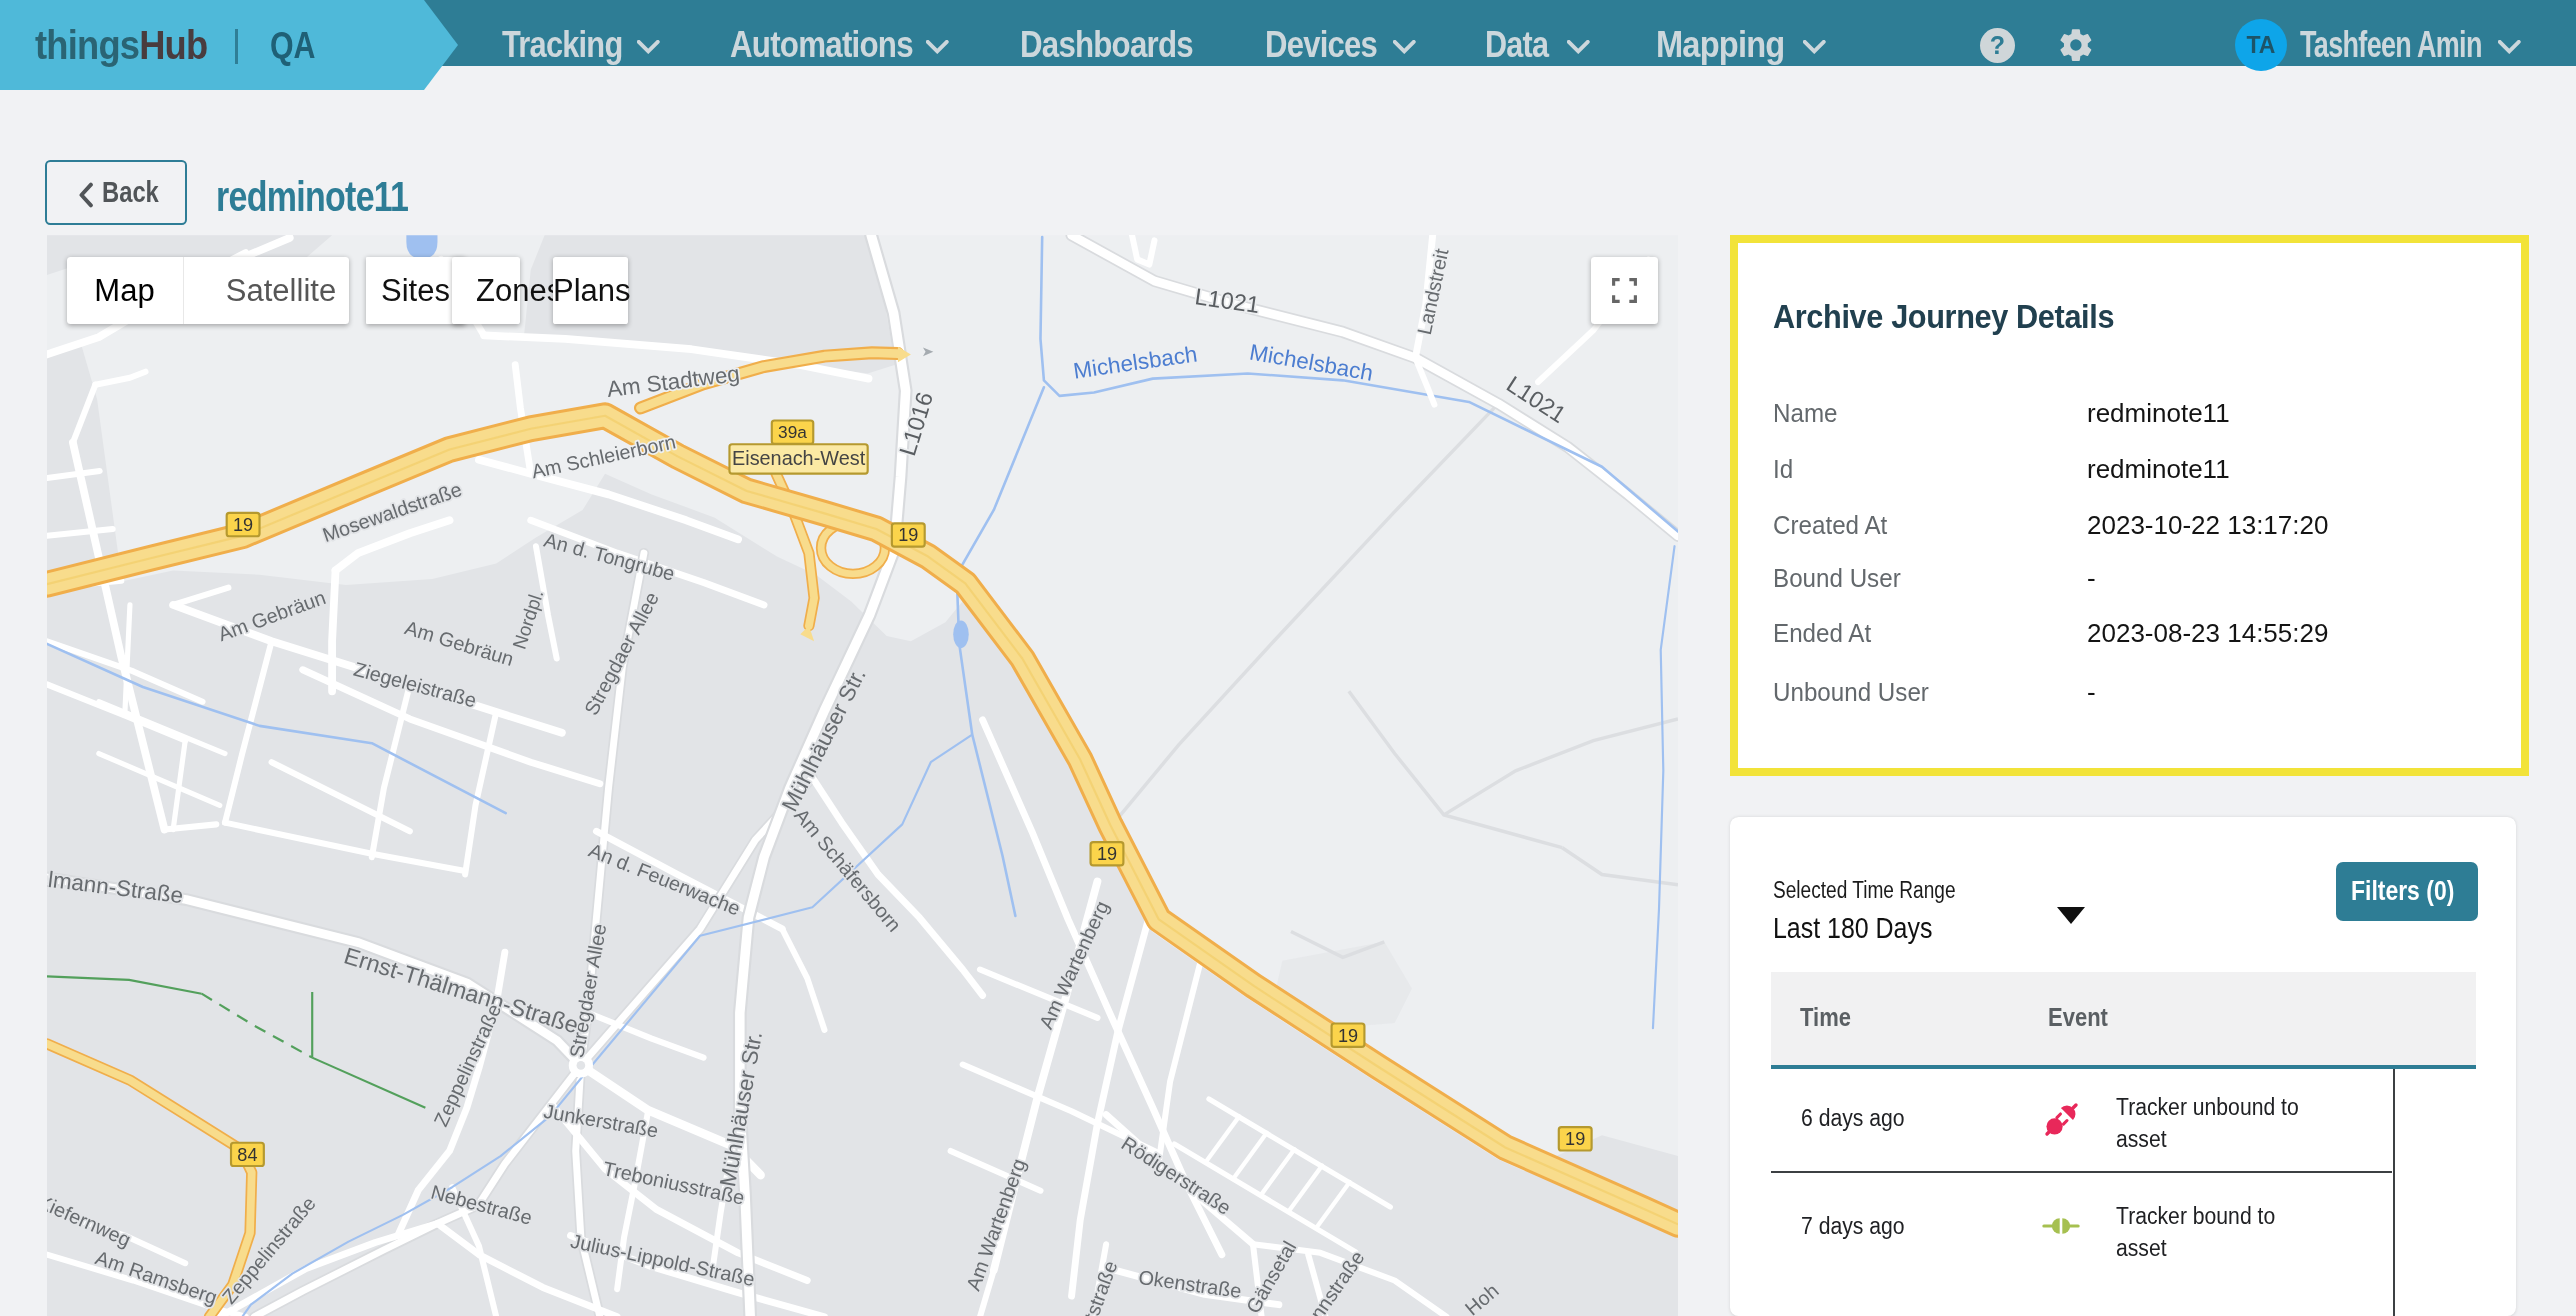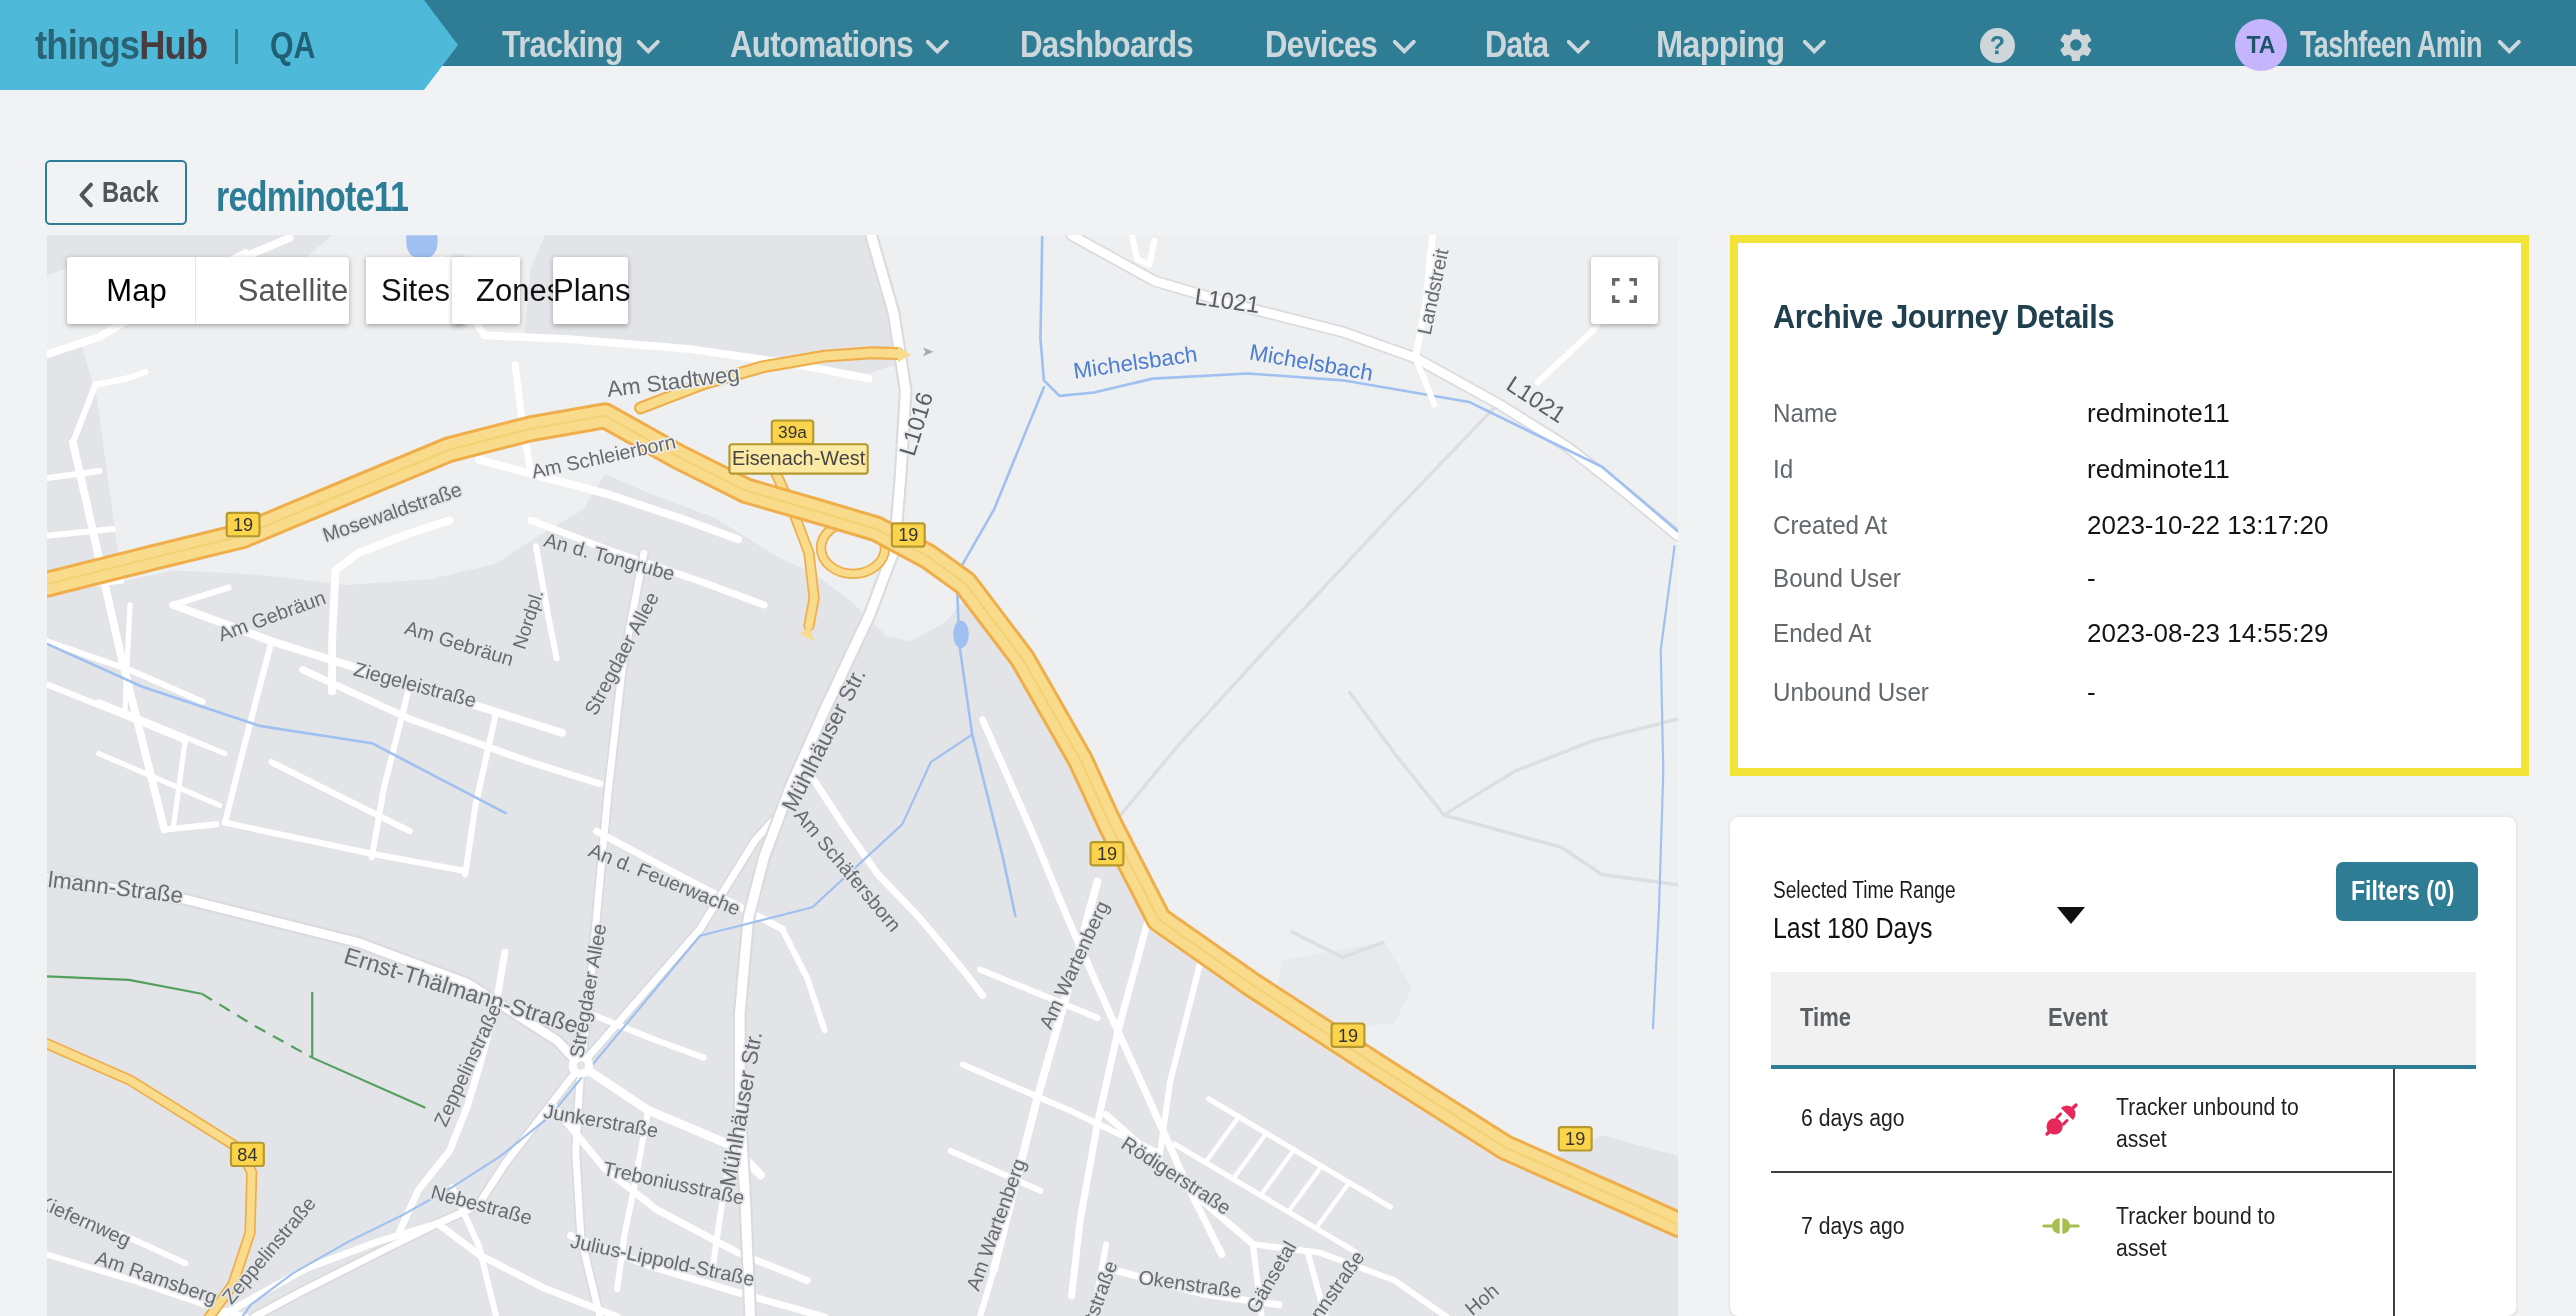--- a/index.html
+++ b/index.html
@@ -9,30 +9,30 @@
 #wedge { position:absolute; left:0; top:0; width:460px; height:90px; background:#4fb9d9;
   clip-path:polygon(0 0,424px 0,458px 45px,424px 90px,0 90px); }
 #logo { position:absolute; left:35px; top:0; height:90px; line-height:90px; font-size:41px; font-weight:bold; letter-spacing:-0.9px; transform:scaleX(.886); transform-origin:left center; }
 #logo .t1 { color:#2a6474; } #logo .t2 { color:#493c3e; }
 #logodiv { position:absolute; left:235px; top:28.5px; width:2.6px; height:35px; background:#2f7e96; }
 #logoqa { position:absolute; left:270px; top:0; height:90px; line-height:92px; font-size:37px; font-weight:bold; color:#1f6076; transform:scaleX(.82); transform-origin:left center; }
 .navitem { position:absolute; top:0; height:90px; line-height:90px; font-size:36px; font-weight:bold; color:#ccd7dc; letter-spacing:-0.9px; white-space:nowrap; transform-origin:left center; }
 .chev { position:absolute; top:40px; width:22.5px; height:14px; }
 #helpc { position:absolute; left:1980px; top:28px; width:35px; height:35px; border-radius:50%; background:#cfd6d9; color:#2e7d95; font-size:25px; font-weight:bold; text-align:center; line-height:35px; }
 #gear { position:absolute; left:2057px; top:26px; width:38px; height:38px; }
-#avatar { position:absolute; left:2235px; top:19px; width:52px; height:52px; border-radius:50%; background:#c4b5fd; color:#1d5468; font-size:23px; font-weight:bold; text-align:center; line-height:52px; }
+#avatar { position:absolute; left:2235px; top:19px; width:52px; height:52px; border-radius:50%; background:#0ea5e9; color:#1d5468; font-size:23px; font-weight:bold; text-align:center; line-height:52px; }
 #uname { left:2300px; }
 #backbtn { position:absolute; left:45px; top:160px; width:142px; height:65px; border:2.6px solid #2e7d96; border-radius:5.2px; color:#515558; font-size:29px; font-weight:bold; line-height:60px; text-align:center; }
 #backbtn svg { position:absolute; left:31px; top:20px; }
 #backbtn span { position:absolute; left:55px; top:0; transform:scaleX(.82); transform-origin:left center; }
 #pagetitle { position:absolute; left:216px; top:172px; font-size:43px; font-weight:bold; color:#2e7d96; letter-spacing:-0.9px; transform:scaleX(.79); transform-origin:left top; }
 #map { position:absolute; left:47px; top:235px; width:1631px; height:1082px; background:#eff1f3; overflow:hidden; }
 .mbtn { position:absolute; top:21.6px; height:67px; background:#fff; box-shadow:0 1.7px 5.2px rgba(0,0,0,.3); font-size:31px; color:#111; text-align:center; line-height:67px; }
 #btnMapSat { left:20px; width:282px; border-radius:3.5px; }
-#btnMapSat .half { position:absolute; top:0; height:67px; line-height:67px;margin-left:12px; }
+#btnMapSat .half { position:absolute; top:0; height:67px; line-height:67px; }
 #btnMap { left:0; width:115px; font-weight:500; color:#000; }
 #btnSat { left:116px; width:167px; color:#565656; border-left:0.9px solid #e8e8e8;padding-left:28px; }
 #btnSites { left:319px; width:99px; border-radius:1px; }
 #btnZones { left:405px; width:68px; border-radius:2.6px;padding-left:24px; }
 #btnPlans { left:506px; width:75px; border-radius:2.6px; }
 #btnFull { left:1544px; width:67px; border-radius:3.5px; }
 #details { position:absolute; left:1730px; top:235px; width:799px; height:541px; background:#fff; border:8.6px solid #f2e339; }
 #details h2 { position:absolute; left:35px; top:55px; font-size:33px; font-weight:bold; color:#21404f; letter-spacing:-0.4px; transform:scaleX(.93); transform-origin:left top; }
 .drow { position:absolute; left:35px; width:726px; font-size:26px; }
 .drow .lbl { transform:scaleX(.93); transform-origin:left top; }

